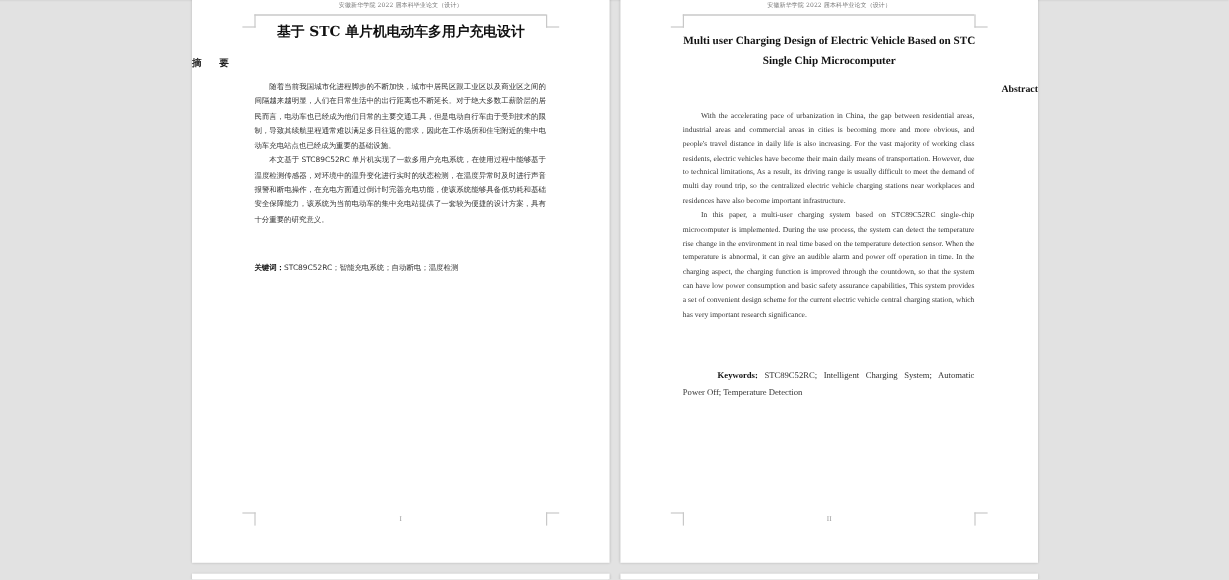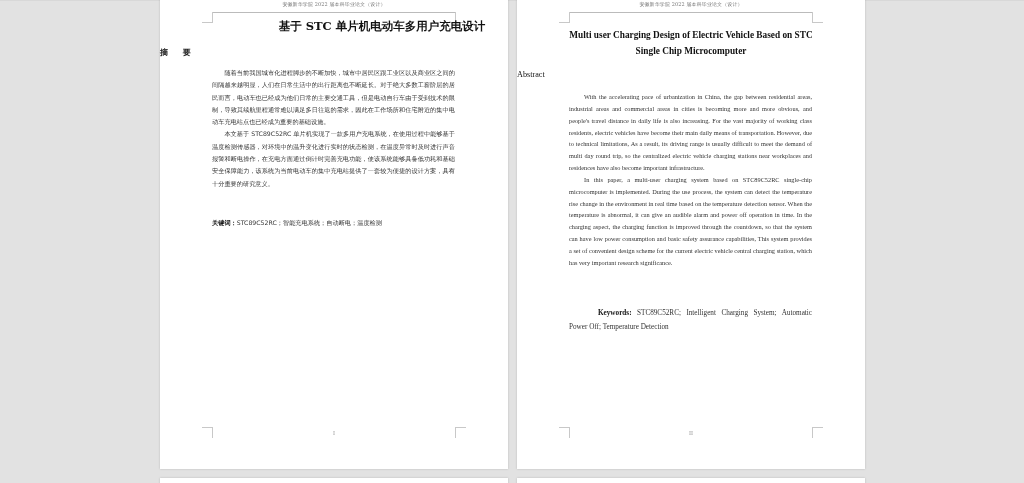--- a/index.html
+++ b/index.html
@@ -73,21 +73,20 @@
     .cn-title {
       position: absolute;
       top: 29px;
       left: 0;
       width: 100%;
       text-align: center;
       font-family: "DejaVu Serif", serif;
       font-weight: bold;
       font-size: 11.5px;
       color: #111;
-      margin-left: 48px;
     }
     .cn-abstract-heading {
       position: absolute;
       top: 57px;
       left: 0;
       width: 100%;
       font-family: "DejaVu Sans", sans-serif;
       font-weight: bold;
       font-size: 8px;
       color: #222;
@@ -126,23 +125,23 @@
       font-weight: bold;
       font-size: 9.3px;
       line-height: 15.5px;
       color: #111;
     }
     .en-abstract-heading {
       position: absolute;
       top: 80px;
       left: 0;
       width: 100%;
-      text-align: left;
-      font-family: "Liberation Serif", serif;
-      font-weight: normal;
+      text-align: right;
+      font-family: "Liberation Serif", serif;
+      font-weight: bold;
       font-size: 8.2px;
       color: #111;
     }
     .en-body {
       position: absolute;
       top: 101px;
       left: 52px;
       width: 243px;
       font-family: "Liberation Serif", serif;
       font-size: 6.3px;

